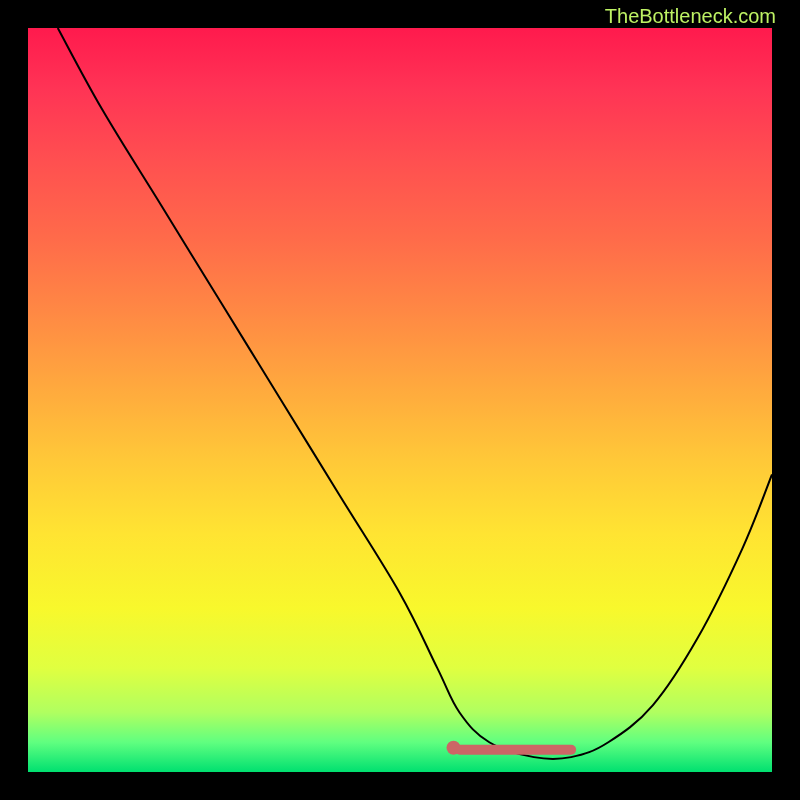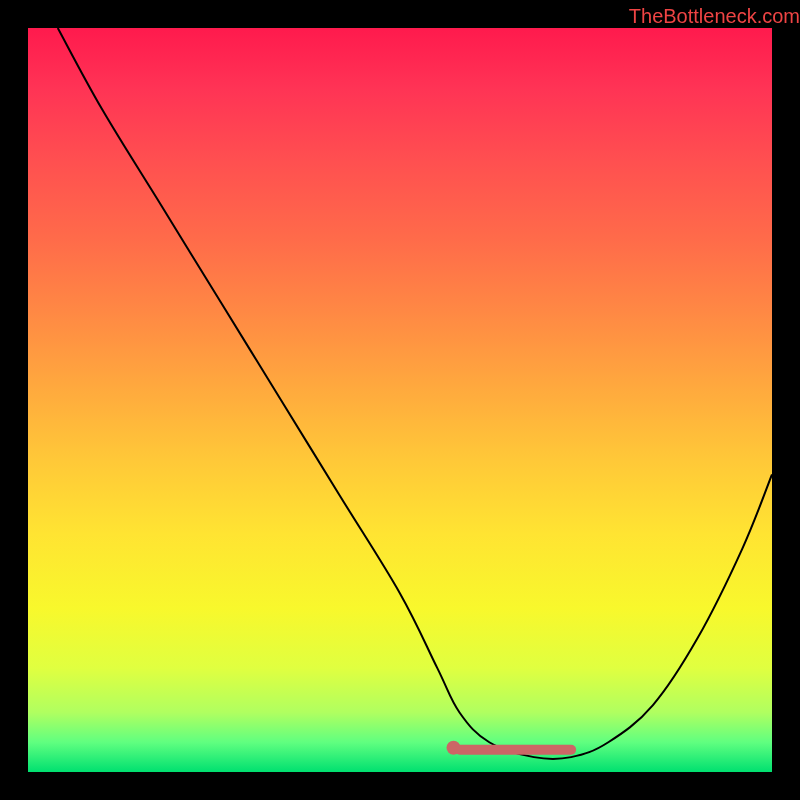--- a/index.html
+++ b/index.html
@@ -13,22 +13,22 @@
   }
   .container {
     position: relative;
     width: 800px;
     height: 800px;
     background: #000;
   }
   .watermark {
     position: absolute;
     top: 5px;
-    right: 0;
-    color: #ef4444;
+    right: 24px;
+    color: #bef264;
     font-size: 20px;
     font-weight: 500;
     z-index: 10;
   }
   .plot-area {
     position: absolute;
     left: 28px;
     top: 28px;
     width: 744px;
     height: 744px;

